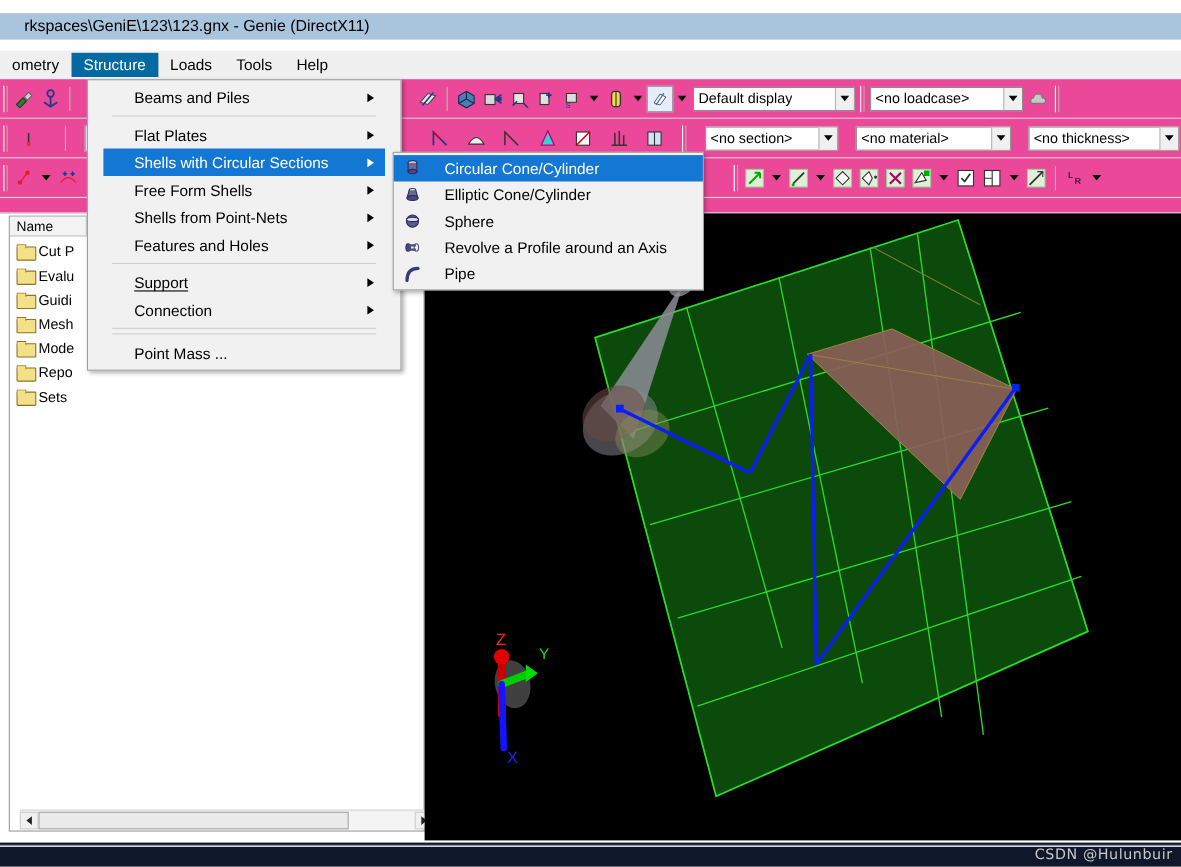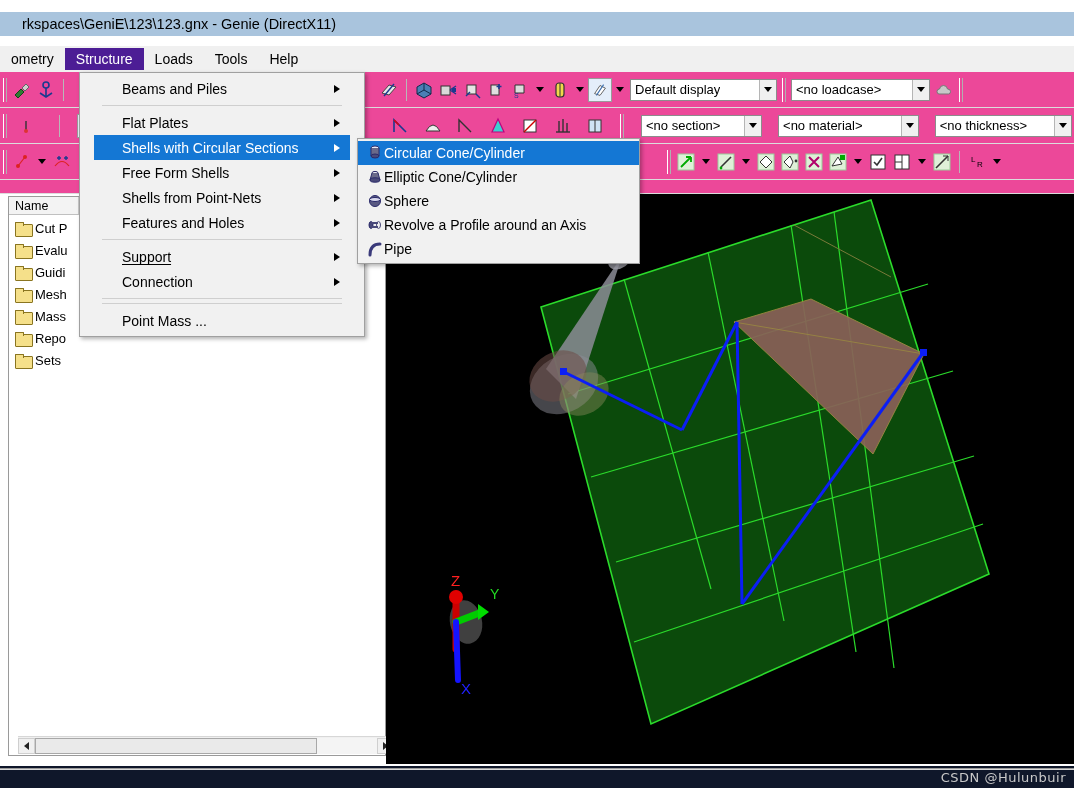--- a/index.html
+++ b/index.html
@@ -26,21 +26,21 @@
 
   
   #menubar{
     position:absolute; left:0; top:46px; width:1074px; height:26px;
     background:#f0f0f0;
     display:flex; align-items:center;
   }
   .menu-item{
     padding:3px 11px; font-size:14px; white-space:nowrap; color:#000;
   }
-  .menu-item.active{ background:#4c1d95; color:#fff; }
+  .menu-item.active{ background:#0369a1; color:#fff; }
 
   
   .toolbar-row{
     position:absolute; left:0; width:1074px;
     background:#ec4899;
     display:flex; align-items:center;
     border-bottom:1px solid #dcdcdc;
   }
   #tb1{ top:72px; height:36px; }
   #tb2{ top:108px; height:36px;gap:12px; }
@@ -142,21 +142,21 @@
   .dd-sep{ height:1px; background:#cfcfcf; margin:4px 8px; }
 
   
   #submenu{
     position:absolute; left:357px; top:138px; width:283px;
     background:#f1f1f1; border:1px solid #a0a0a0;
     box-shadow:2px 2px 4px rgba(0,0,0,.30);
     padding:2px 0; z-index:60;
   }
   .sm-item{
-    height:24px; display:flex; align-items:center; gap:0;
+    height:24px; display:flex; align-items:center; gap:20px;
     padding:0 8px; font-size:14px; white-space:nowrap;
   }
   .sm-item.sel{ background:#1477d4; color:#fff; }
   .sm-ico{ width:18px; height:18px; flex:0 0 18px; display:flex; align-items:center; justify-content:center; }
 
   
   #bottombar{
     position:absolute; left:0; top:766px; width:1074px; height:22px; background:#0f172a;
   }
   #bottombar .rule{
@@ -460,21 +460,21 @@
     <div class="tree-row">
       <span class="folder-ico"></span>
       <span class="tree-label">Guidi</span>
     </div>
     <div class="tree-row">
       <span class="folder-ico"></span>
       <span class="tree-label">Mesh</span>
     </div>
     <div class="tree-row">
       <span class="folder-ico"></span>
-      <span class="tree-label">Mass</span>
+      <span class="tree-label">Mode</span>
     </div>
     <div class="tree-row">
       <span class="folder-ico"></span>
       <span class="tree-label">Repo</span>
     </div>
     <div class="tree-row">
       <span class="folder-ico"></span>
       <span class="tree-label">Sets</span>
     </div>
   </div>

